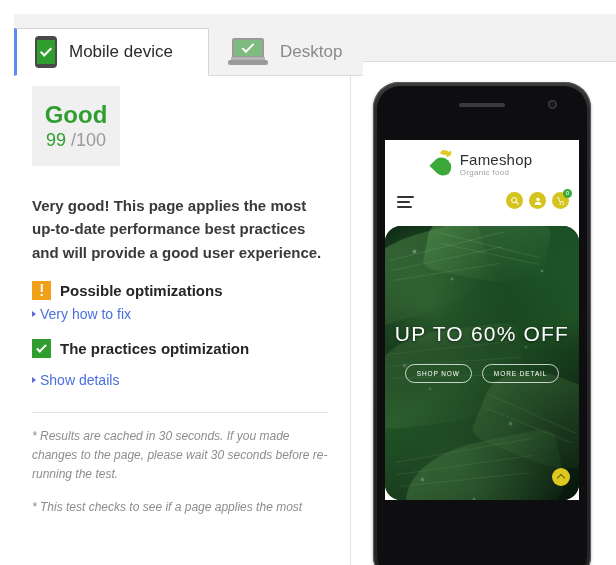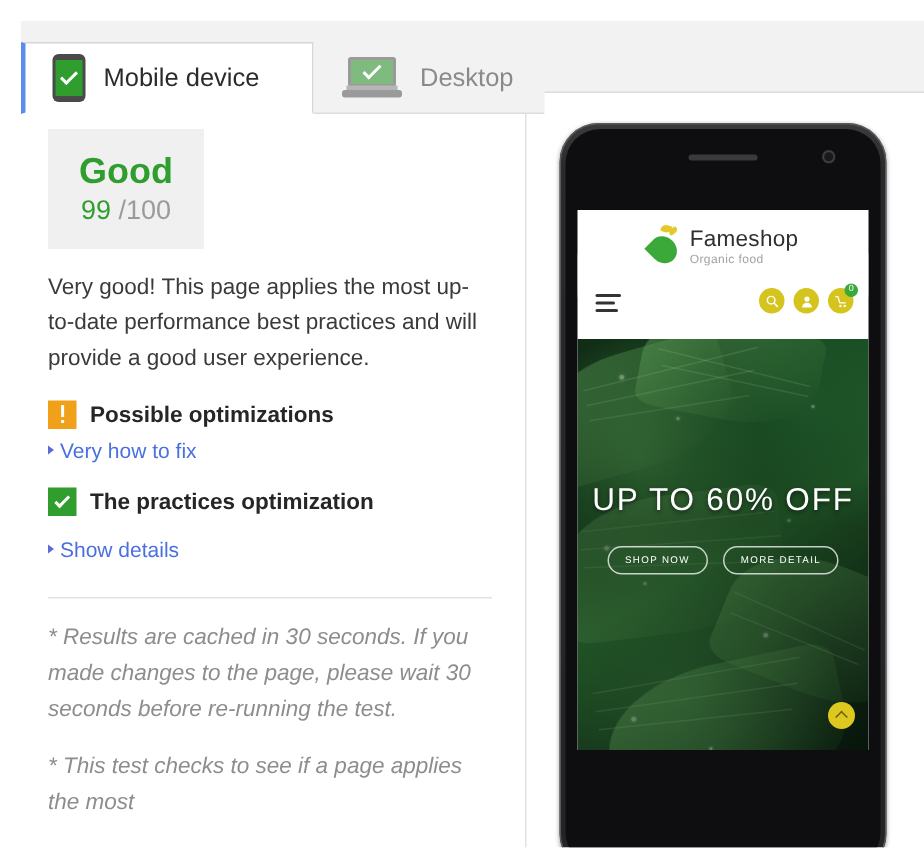--- a/index.html
+++ b/index.html
@@ -129,45 +129,46 @@
 
   
   .left {
     position: absolute;
     left: 0; top: 0;
     width: 330px;
     padding: 24px 18px 0 18px;
   }
 
   .scorecard {
-    width: 104px;
+    width: 88px;
     height: 80px;
     background: #f0f0f0;
     display: flex;
     flex-direction: column;
     align-items: center;
     justify-content: center;
     gap: 4px;
   }
   .score-word {
     font-size: 24px;
     font-weight: bold;
     color: #2f9e2f;
     line-height: 1;
   }
   .score-nums { font-size: 18px; line-height: 1; }
   .score-val { color: #2f9e2f; }
   .score-max { color: #9a9a9a; }
 
   .desc {
-    margin-top: 14px;
+    margin-top: 28px;
     font-size: 15px;
     line-height: 1.55;
     color: #3a3a3a;
     width: 296px;
+    font-weight: bold;
   }
 
   .section { margin-top: 17px; }
   .section-head {
     display: flex;
     align-items: center;
     gap: 9px;
   }
   .badge {
     width: 19px; height: 19px;
@@ -225,21 +226,21 @@
   }
 
   .hr {
     margin-top: 24px;
     width: 296px;
     height: 1px;
     background: #e2e2e2;
   }
   .note {
     margin-top: 14px;
-    font-size: 15px;
+    font-size: 12px;
     font-style: italic;
     color: #8d8d8d;
     line-height: 1.6;
     width: 300px;
   }
   .note + .note { margin-top: 14px; }
 
   
   .right {
     position: absolute;
@@ -379,20 +380,21 @@
     text-align: center;
   }
 
   
   .hero {
     position: absolute;
     left: 0; right: 0;
     top: 86px; bottom: 0;
     overflow: hidden;
     background: #0d1f12;
+    border-radius: 16px;
   }
   .hero-bg {
     position: absolute; inset: 0;
     background:
       radial-gradient(ellipse 60% 45% at 22% 30%, rgba(90,175,90,.55), transparent 70%),
       radial-gradient(ellipse 55% 40% at 78% 18%, rgba(40,110,55,.6), transparent 72%),
       radial-gradient(ellipse 70% 50% at 38% 88%, rgba(70,150,75,.5), transparent 72%),
       linear-gradient(150deg,#123018 0%,#1d5a28 32%,#2f7d38 52%,#16391d 78%,#0a1d0f 100%);
   }
   .leaf {

